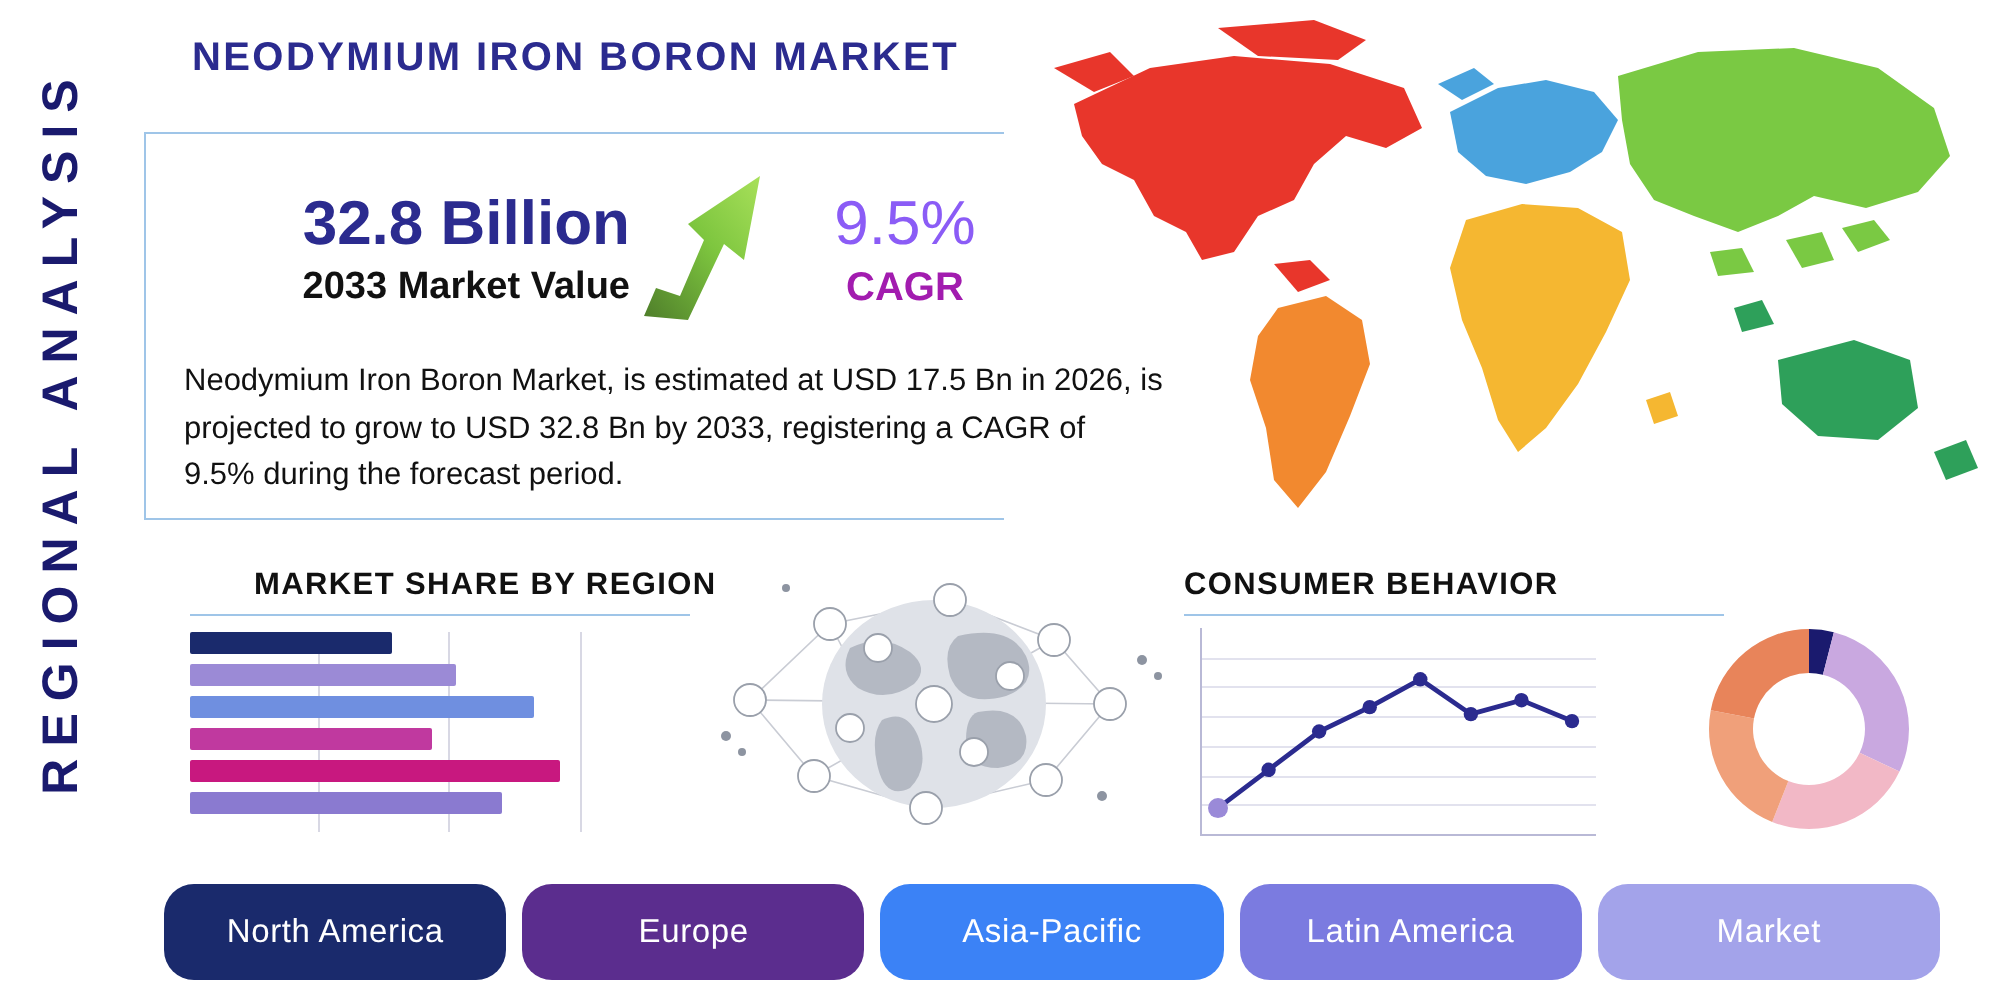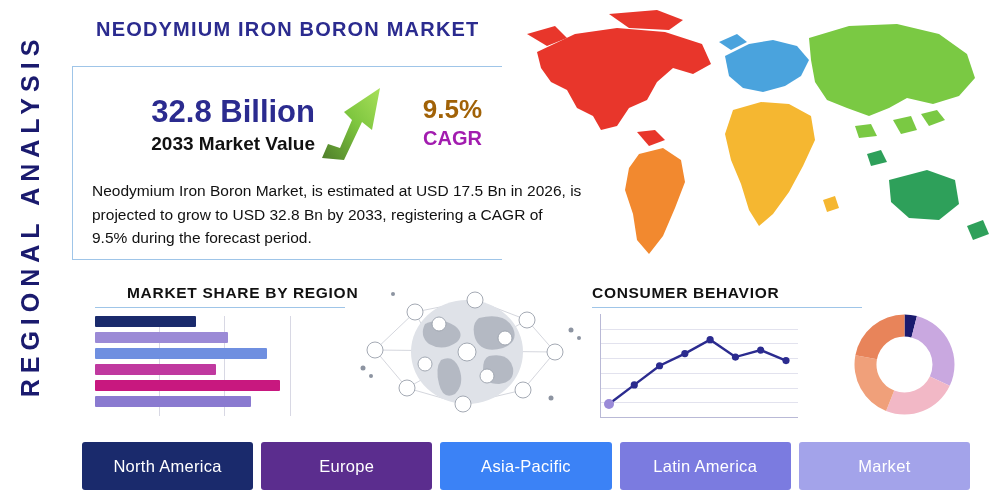--- a/index.html
+++ b/index.html
@@ -75,23 +75,23 @@
     margin-top: 4px;
   }
   #kpi-right {
     position: absolute;
     left: 390px;
     top: 96px;
     width: 125px;
     text-align: center;
   }
   #kpi-right .big {
-    font-size: 26px;
-    font-weight: bold;
-    color: #a16207;
+    font-size: 31px;
+    font-weight: normal;
+    color: #8b5cf6;
     line-height: 1.05;
   }
   #kpi-right .sub {
     font-size: 20px;
     font-weight: bold;
     color: #a21caf;
     margin-top: 4px;
   }
   #arrow-icon {
     position: absolute;
@@ -193,21 +193,21 @@
     position: absolute;
     left: 82px;
     top: 442px;
     width: 888px;
     height: 48px;
     display: flex;
     gap: 8px;
   }
   #regions .region {
     flex: 1;
-    border-radius: 3px;
+    border-radius: 15px;
     display: flex;
     align-items: center;
     justify-content: center;
     color: #ffffff;
     font-size: 16.5px;
     letter-spacing: 0.3px;
   }
 
   
   #worldmap {

